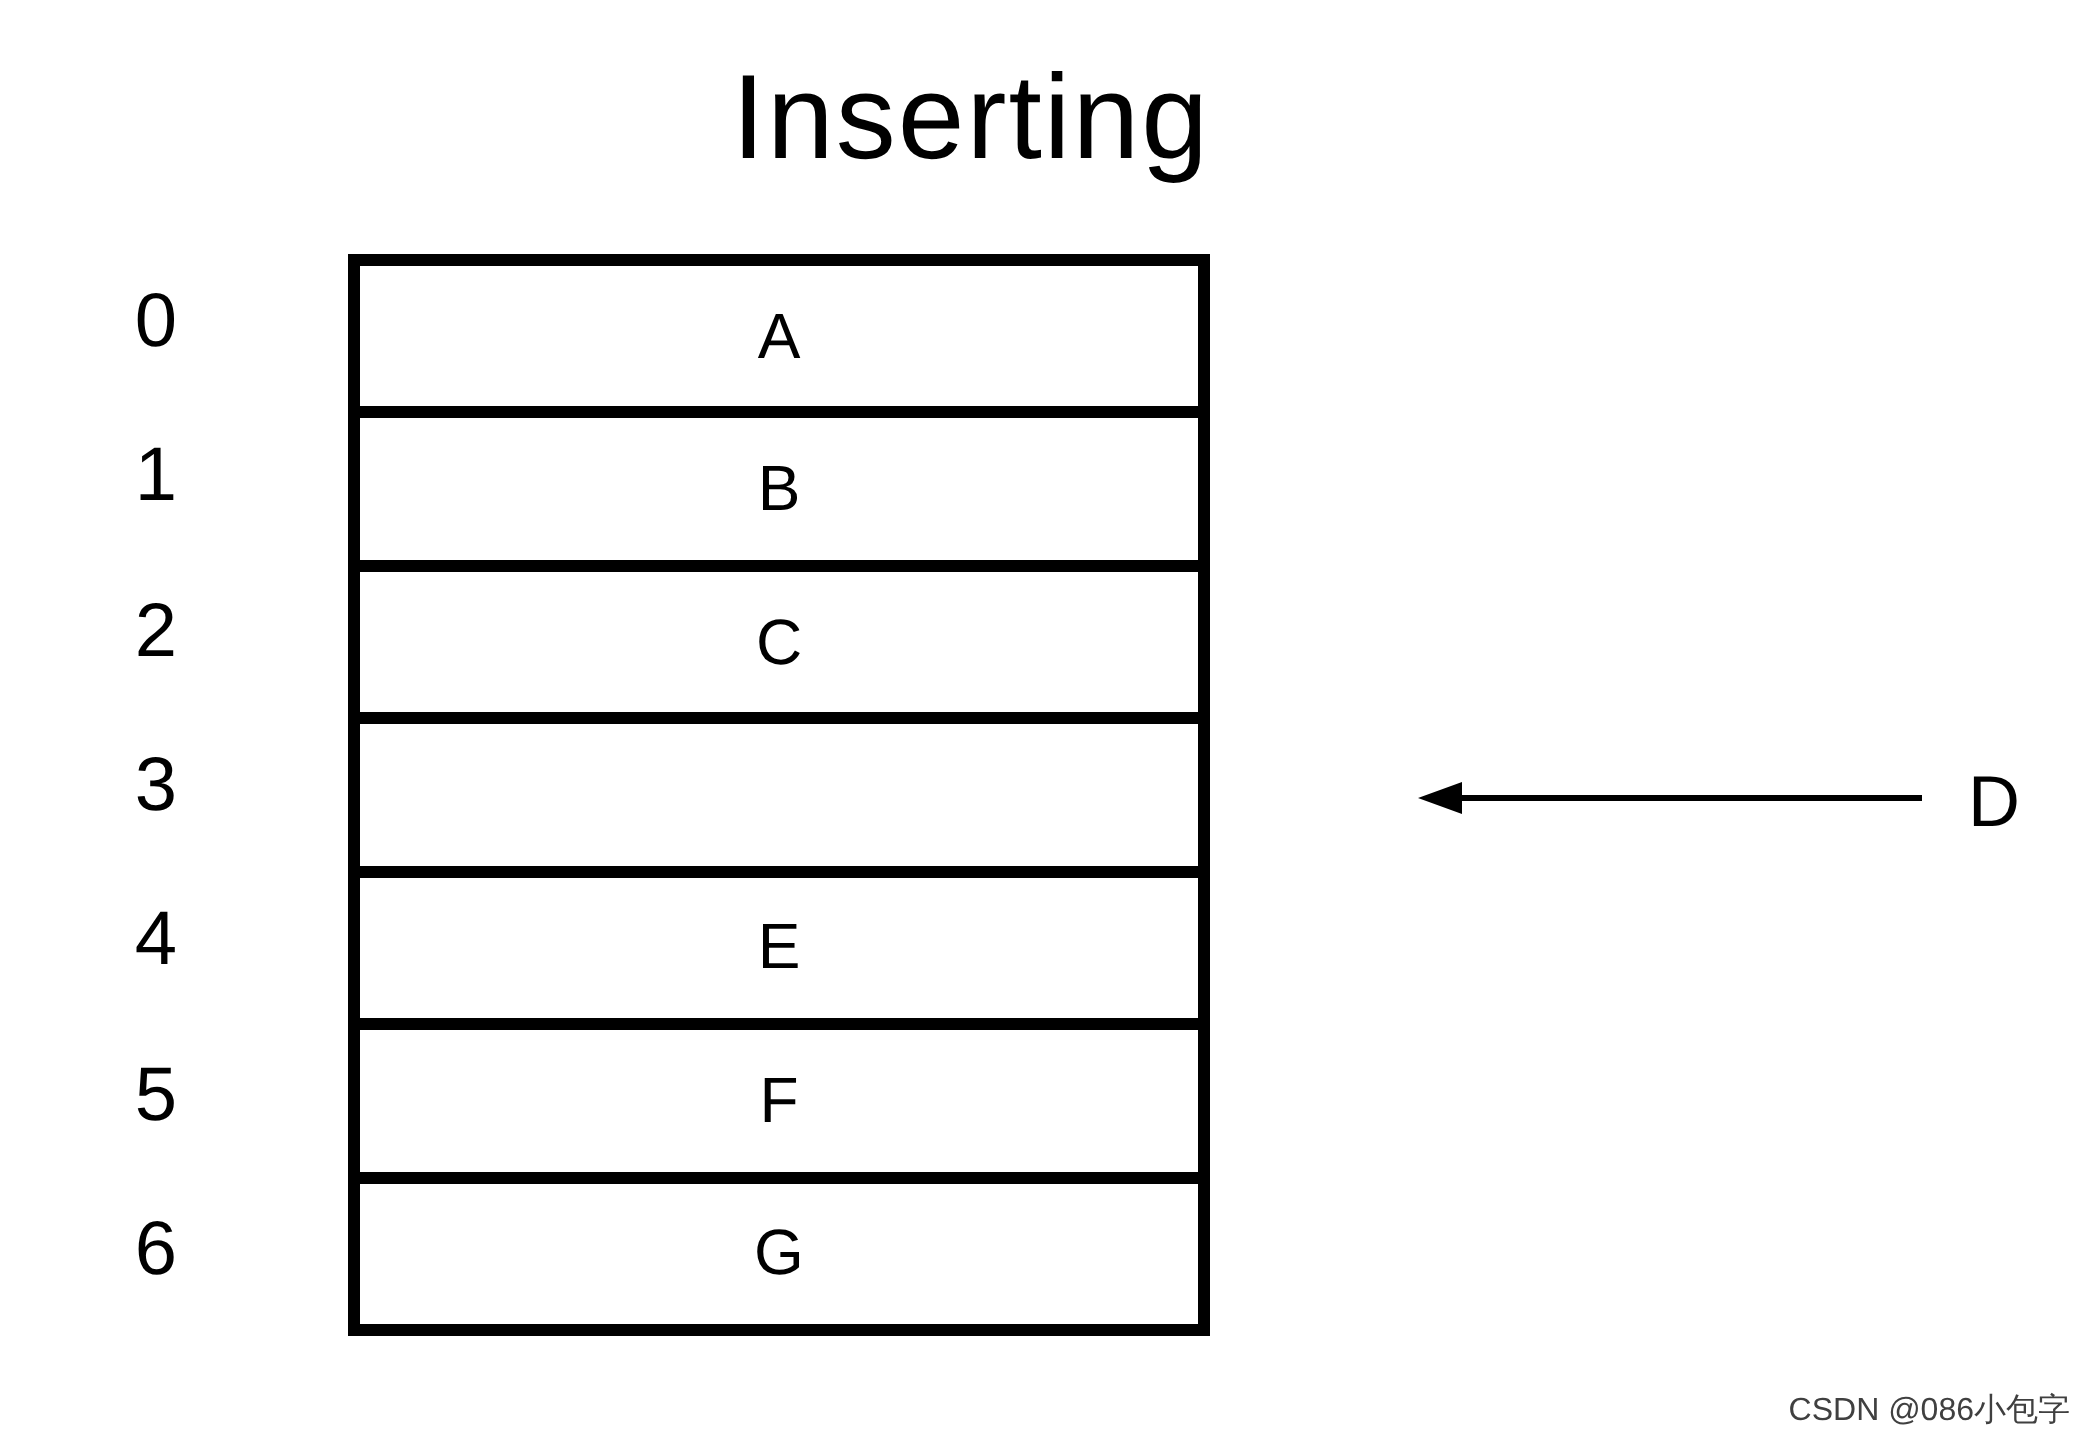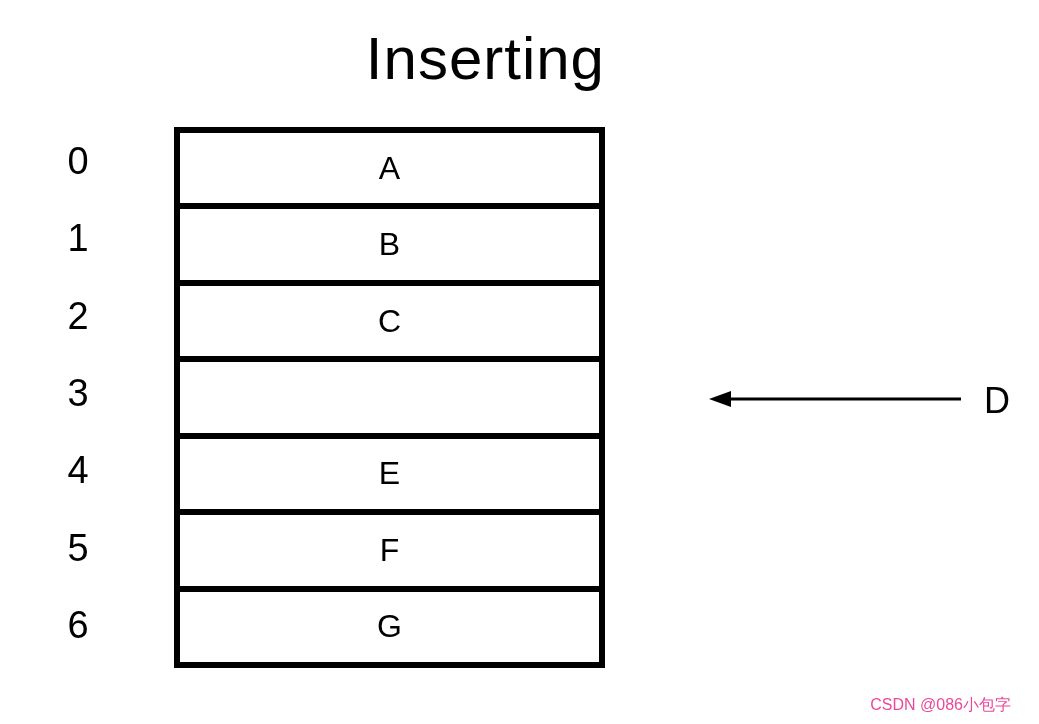--- a/index.html
+++ b/index.html
@@ -82,24 +82,24 @@
   .insert-value {
     position: absolute;
     left: 984px;
     top: 380px;
     font-size: 36px;
     font-weight: 400;
     color: #000000;
   }
   .watermark {
     position: absolute;
-    right: 28px;
+    right: 4px;
     bottom: 8px;
     font-size: 16px;
-    color: #ec4899;
+    color: #404040;
     text-shadow: 1px 1px 0 #ffffff;
   }
 </style>
 </head>
 <body>
 
 <div class="canvas">
 
   <div class="title">Inserting</div>
 

